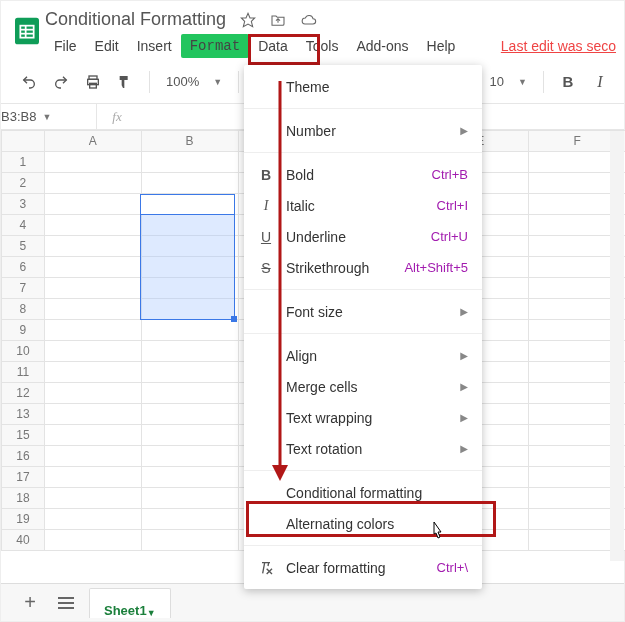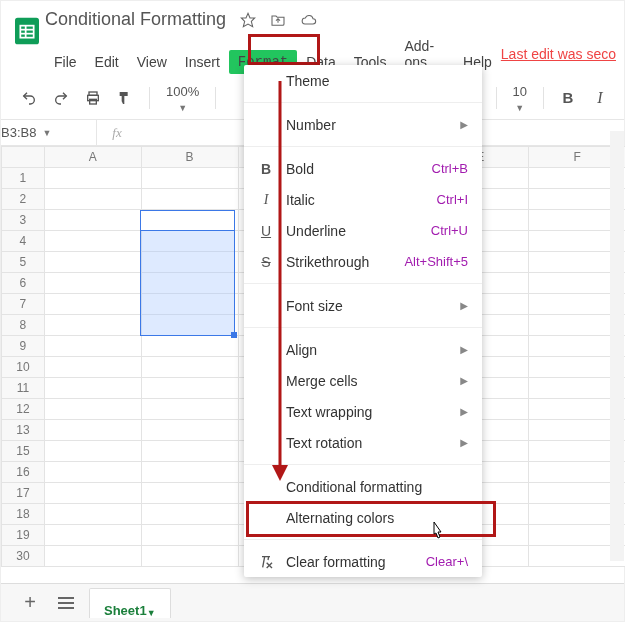--- a/index.html
+++ b/index.html
@@ -55,24 +55,23 @@
     color: #555;
     height: 40px;
   }
   .tbtn {
     width: 28px; height: 28px; display: inline-flex;
     align-items: center; justify-content: center;
     border-radius: 2px; cursor: pointer;
   }
   .tsep { width: 1px; height: 22px; background: #e2e2e2; margin: 0 6px; }
   .zoom, .fontsize {
-    display: inline-flex; align-items: center; gap: 4px;
+    display: inline-flex; align-items: center; gap: 14px;
     padding: 0 6px; height: 28px; cursor: pointer;
     color: #555;
-    flex-direction: column;
   }
   .caret { font-size: 9px; color: #777; }
   
   .fxrow {
     display: flex; align-items: center; height: 26px;
     border-bottom: 1px solid #e6e6e6;
   }
   .namebox {
     width: 96px; height: 26px; display: flex; align-items: center;
     padding-left: 0; color: #555; font-size: 13px;
@@ -119,21 +118,21 @@
   
   th.colhdr.sel, th.rowhdr.sel { background: #e9edf7; color: #3b63c4; }
   
   .dropdown {
     position: absolute;
     left: 243px; top: 64px;
     width: 238px;
     background: #fff;
     box-shadow: 0 2px 10px rgba(0,0,0,.25);
     border-radius: 2px;
-    padding: 0 0;
+    padding: 6px 0;
     z-index: 20;
     font-size: 14px; color: #333;
   }
   .dd-item {
     display: flex; align-items: center;
     height: 31px; padding: 0 14px 0 12px;
     cursor: pointer; gap: 10px;
     position: relative;
   }
   .dd-item .ico { width: 20px; display: inline-flex; justify-content: center; color: #555; }
@@ -213,21 +212,20 @@
           </span>
         <span class="title-icon">
             <svg width="18" height="16" viewBox="0 0 24 24" fill="none" stroke="#666" stroke-width="1.6">
               <path d="M6 18h12a4 4 0 0 0 0-8 6 6 0 0 0-11.5-1A4.5 4.5 0 0 0 6 18z"></path>
             </svg>
           </span>
       </div>
       <div class="menubar">
         <span class="menu-item">File</span>
         <span class="menu-item">Edit</span>
-        <span class="menu-item">View</span>
         <span class="menu-item">Insert</span>
         <span class="menu-item open">Format</span>
         <span class="menu-item">Data</span>
         <span class="menu-item">Tools</span>
         <span class="menu-item">Add-ons</span>
         <span class="menu-item">Help</span>
         <span class="last-edit">Last edit was seco</span>
       </div>
     </div>
   </div>
@@ -461,21 +459,21 @@
       <tr>
             <th class="rowhdr">19</th>
             <td></td>
             <td></td>
             <td></td>
             <td></td>
             <td></td>
             <td></td>
           </tr>
       <tr>
-            <th class="rowhdr">30</th>
+            <th class="rowhdr">40</th>
             <td></td>
             <td></td>
             <td></td>
             <td></td>
             <td></td>
             <td></td>
           </tr>
     </tbody>
       </table>
     <div class="sel-wrap">
@@ -555,21 +553,21 @@
     <div class="dd-sep"></div>
     <div class="dd-item">
       <span class="ico">
           <svg width="16" height="16" viewBox="0 0 24 24" fill="none" stroke="#555" stroke-width="2">
             <path d="M6 4h12M10 4l-3 16M16 4l-1 5"></path>
             <line x1="13" y1="13" x2="21" y2="21"></line>
             <line x1="21" y1="13" x2="13" y2="21"></line>
           </svg>
         </span>
       <span class="lbl">Clear formatting</span>
-      <span class="kb">Clear+\</span>
+      <span class="kb">Ctrl+\</span>
     </div>
   </div>
 
   <div class="cond-highlight"></div>
 
   <svg class="arrow-svg" viewBox="0 0 20 400" preserveAspectRatio="none">
     <line x1="10" y1="0" x2="10" y2="386" stroke="#b11717" stroke-width="3"></line>
     <polygon points="10,400 2,384 18,384" fill="#b11717"></polygon>
   </svg>
 

